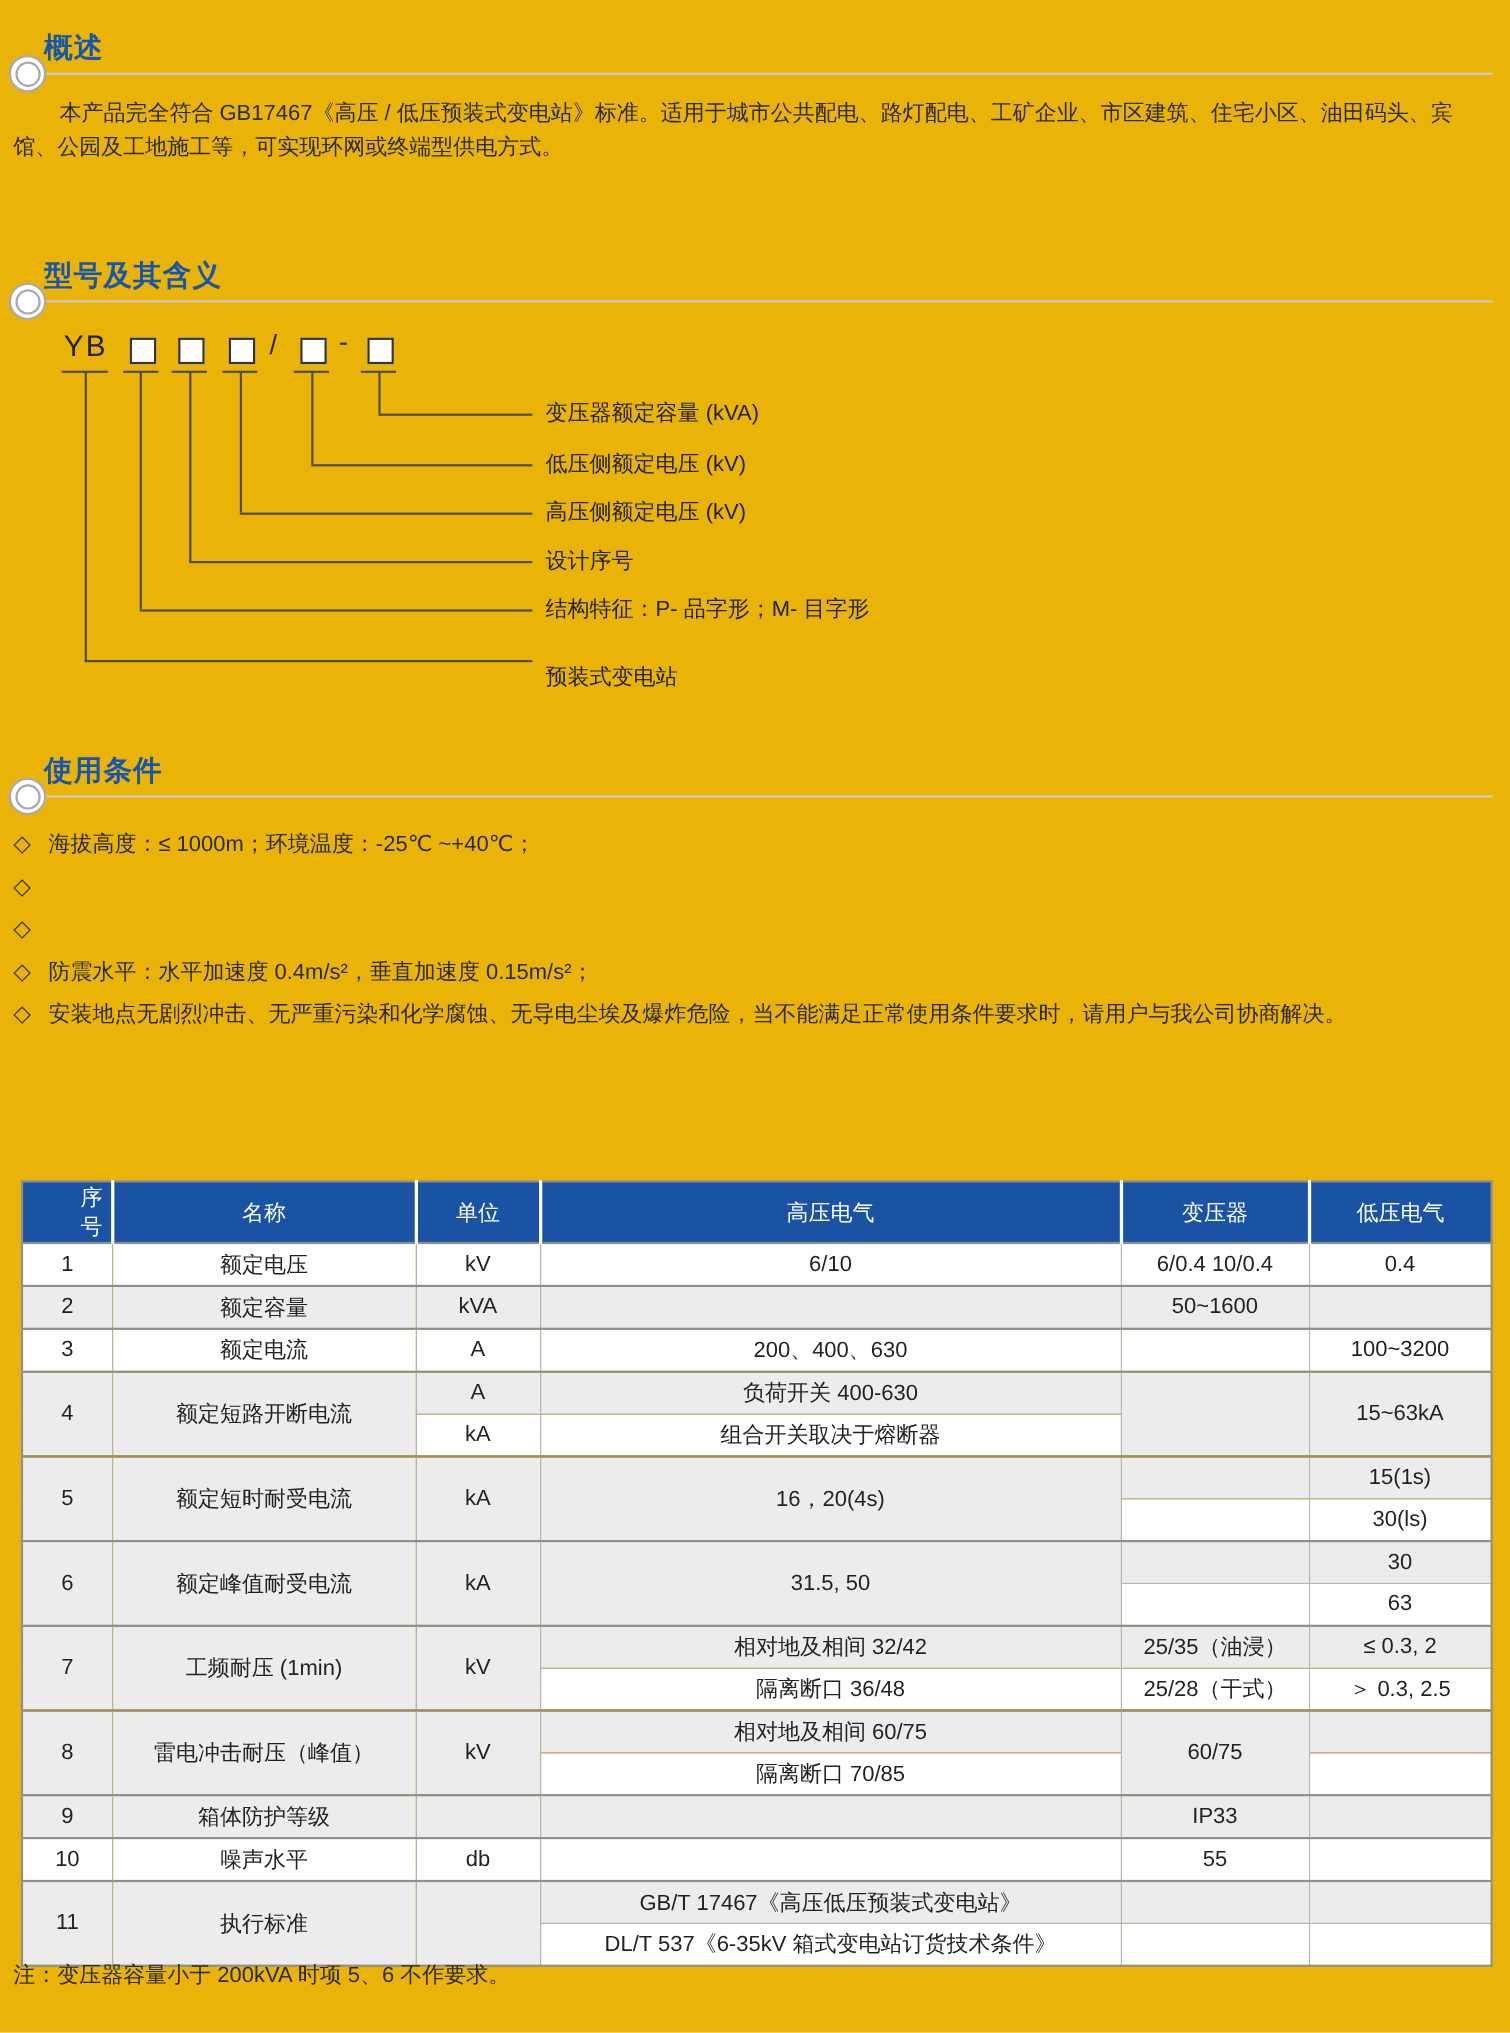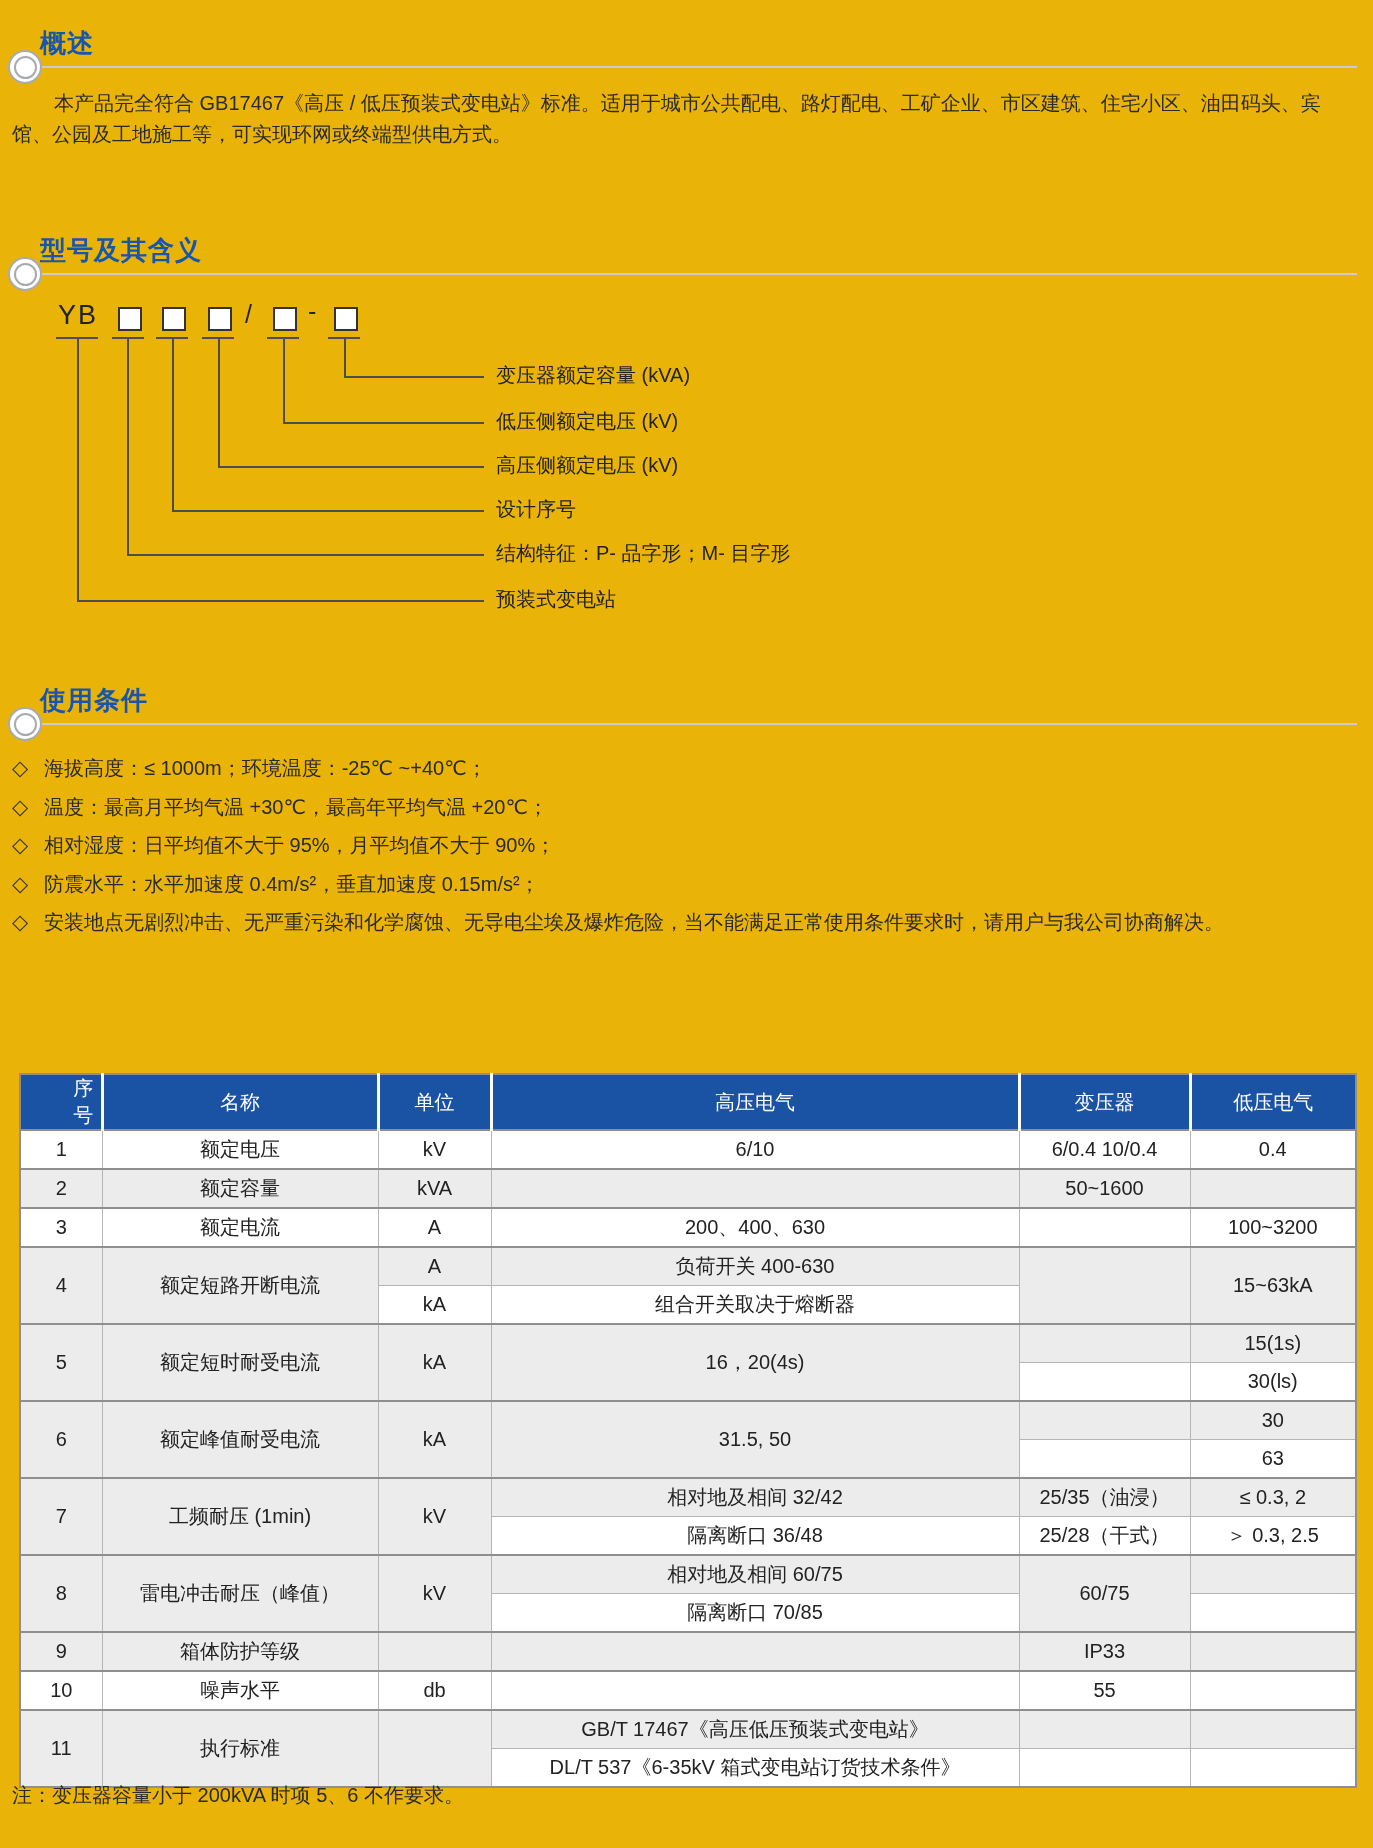--- a/index.html
+++ b/index.html
@@ -103,41 +103,39 @@
     <span class="vl" style="left:172px;height:172px"></span>
     <span class="hl" style="left:172px;top:210px;width:312px"></span>
     <span class="lb" style="top:196px">设计序号</span>
 
     <span class="vl" style="left:127px;height:216px"></span>
     <span class="hl" style="left:127px;top:254px;width:357px"></span>
     <span class="lb" style="top:240px">结构特征：P- 品字形；M- 目字形</span>
 
     <span class="vl" style="left:77px;height:262px"></span>
     <span class="hl" style="left:77px;top:300px;width:407px"></span>
-    <span class="lb" style="top:286px">预装式变电站</span>
+    <span class="lb" style="top:302px">预装式变电站</span>
   </div>
 
   <div class="sec" id="sec-cond">
     <div class="title">使用条件</div>
     <div class="rule"></div>
     <div class="ring"></div>
   </div>
 
   <div class="cond">
     <div class="item">
       <span class="dia">◇</span>
       <span>海拔高度：≤ 1000m；环境温度：-25℃ ~+40℃；</span>
     </div>
     <div class="item">
       <span class="dia">◇</span>
-      <span>温度：最高月平均气温 +30℃，最高年平均气温 +20℃；</span>
-    </div>
-    <div class="item">
-      <span class="dia">◇</span>
-      <span>相对湿度：日平均值不大于 95%，月平均值不大于 90%；</span>
+    </div>
+    <div class="item">
+      <span class="dia">◇</span>
     </div>
     <div class="item">
       <span class="dia">◇</span>
       <span>防震水平：水平加速度 0.4m/s²，垂直加速度 0.15m/s²；</span>
     </div>
     <div class="item">
       <span class="dia">◇</span>
       <span>安装地点无剧烈冲击、无严重污染和化学腐蚀、无导电尘埃及爆炸危险，当不能满足正常使用条件要求时，请用户与我公司协商解决。</span>
     </div>
   </div>

